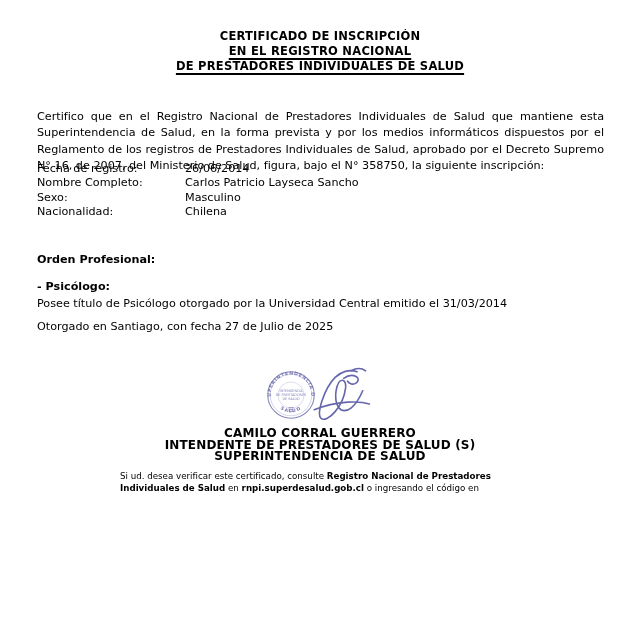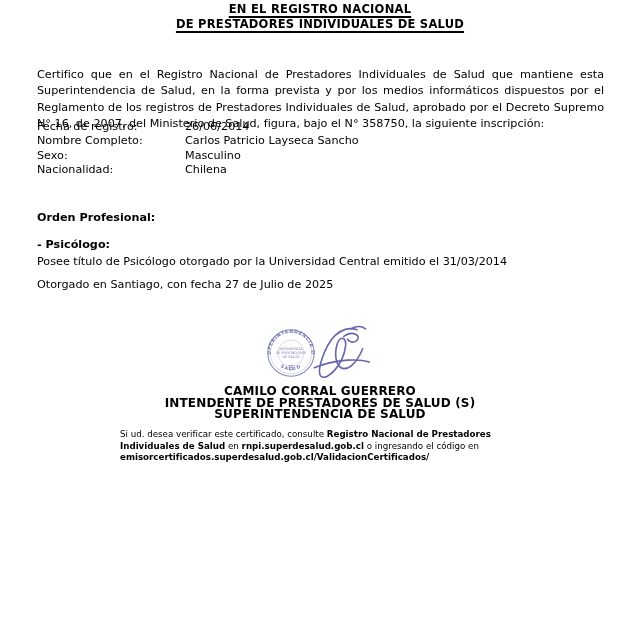--- a/index.html
+++ b/index.html
@@ -15,20 +15,21 @@
     overflow: hidden;
     font-family: "DejaVu Sans", "Liberation Sans", sans-serif;
     color: #000000;
     -webkit-font-smoothing: antialiased;
   }
 
   .page {
     position: absolute;
     inset: 0;
     padding: 0;
+    margin-top: 42px;
   }
 
   
   .header {
     position: absolute;
     top: 0;
     left: 0;
     right: 0;
     text-align: center;
   }
@@ -249,16 +250,15 @@
   </div>
 
   <div class="signer">
     <div>CAMILO CORRAL GUERRERO</div>
     <div>INTENDENTE DE PRESTADORES DE SALUD (S)</div>
     <div>SUPERINTENDENCIA DE SALUD</div>
   </div>
 
   <div class="verify">
     <span>Si ud. desea verificar este certificado, consulte </span><b>Registro Nacional de Prestadores Individuales de Salud</b><span> en </span><b>rnpi.superdesalud.gob.cl</b><span> o ingresando el código en</span>
-    <div><b>emisorcertificados.superdesalud.gob.cl/ValidacionCertificados/</b></div>
   </div>
 
 </div>
 
 </body></html>

